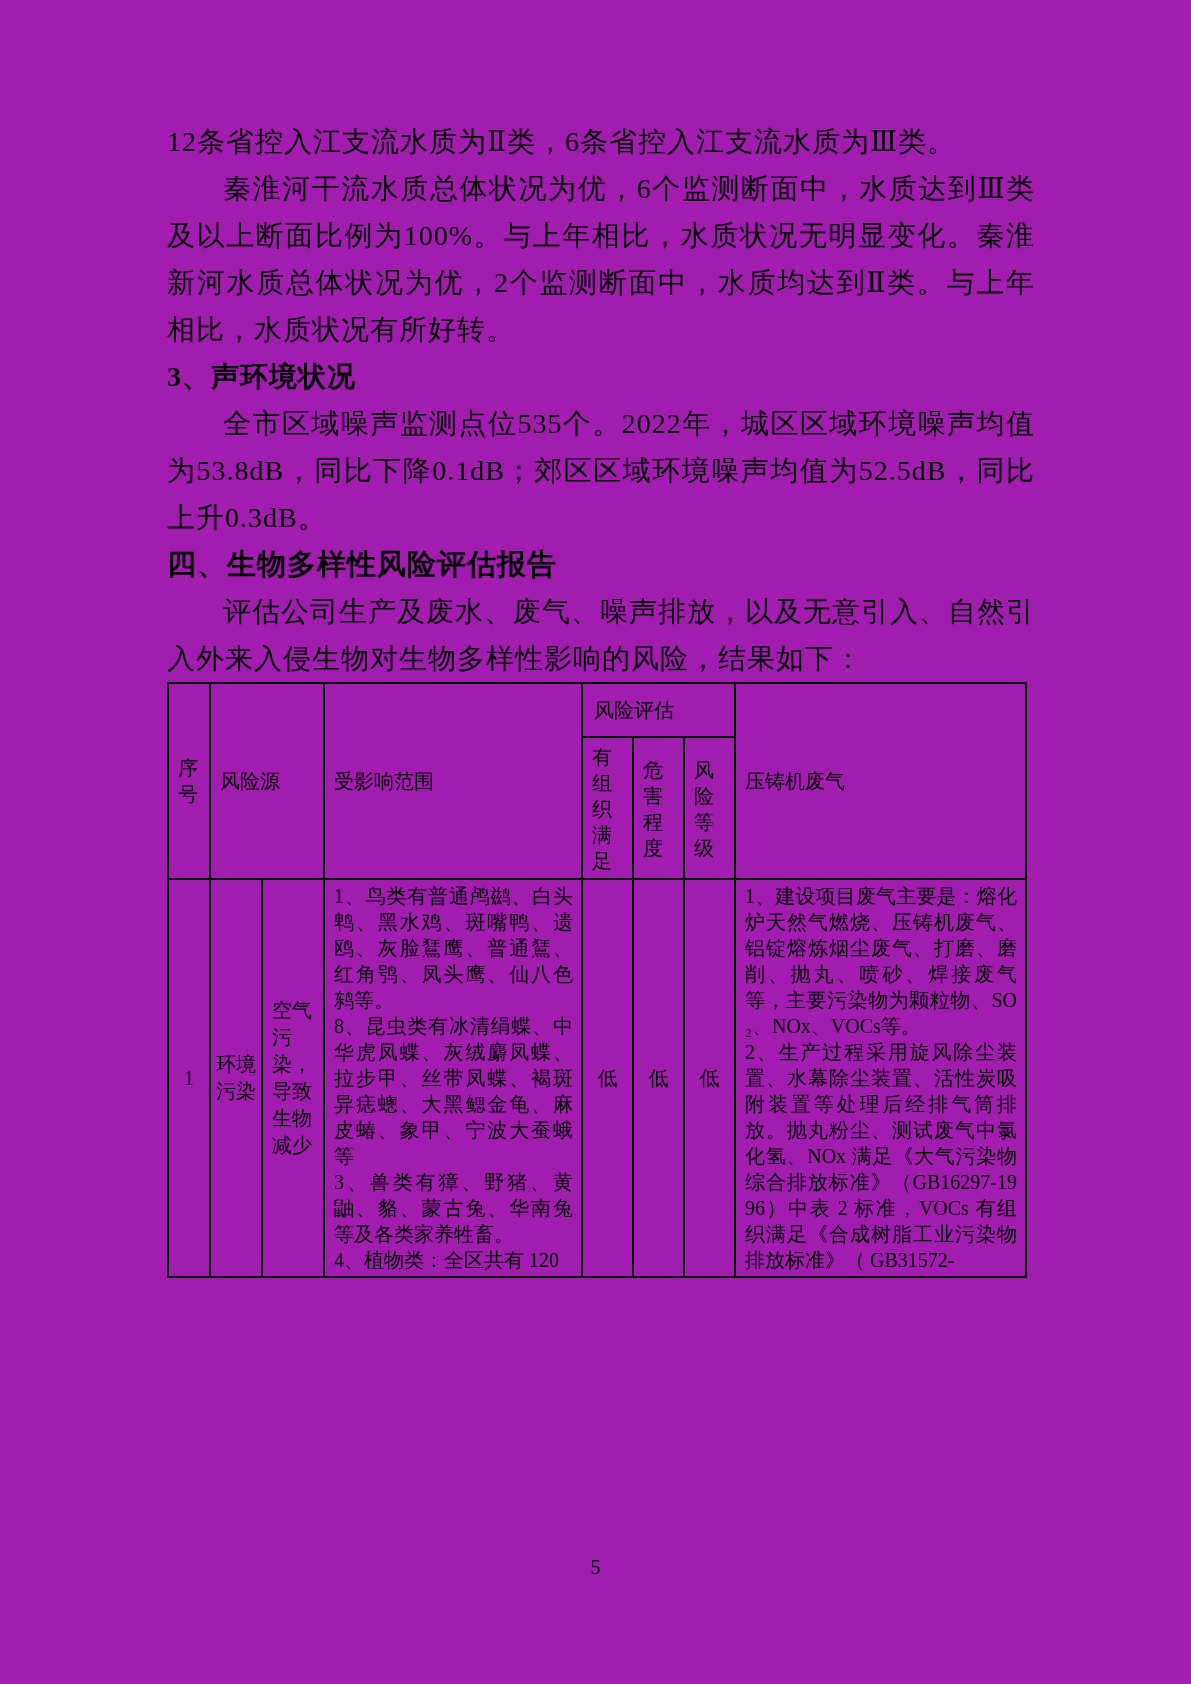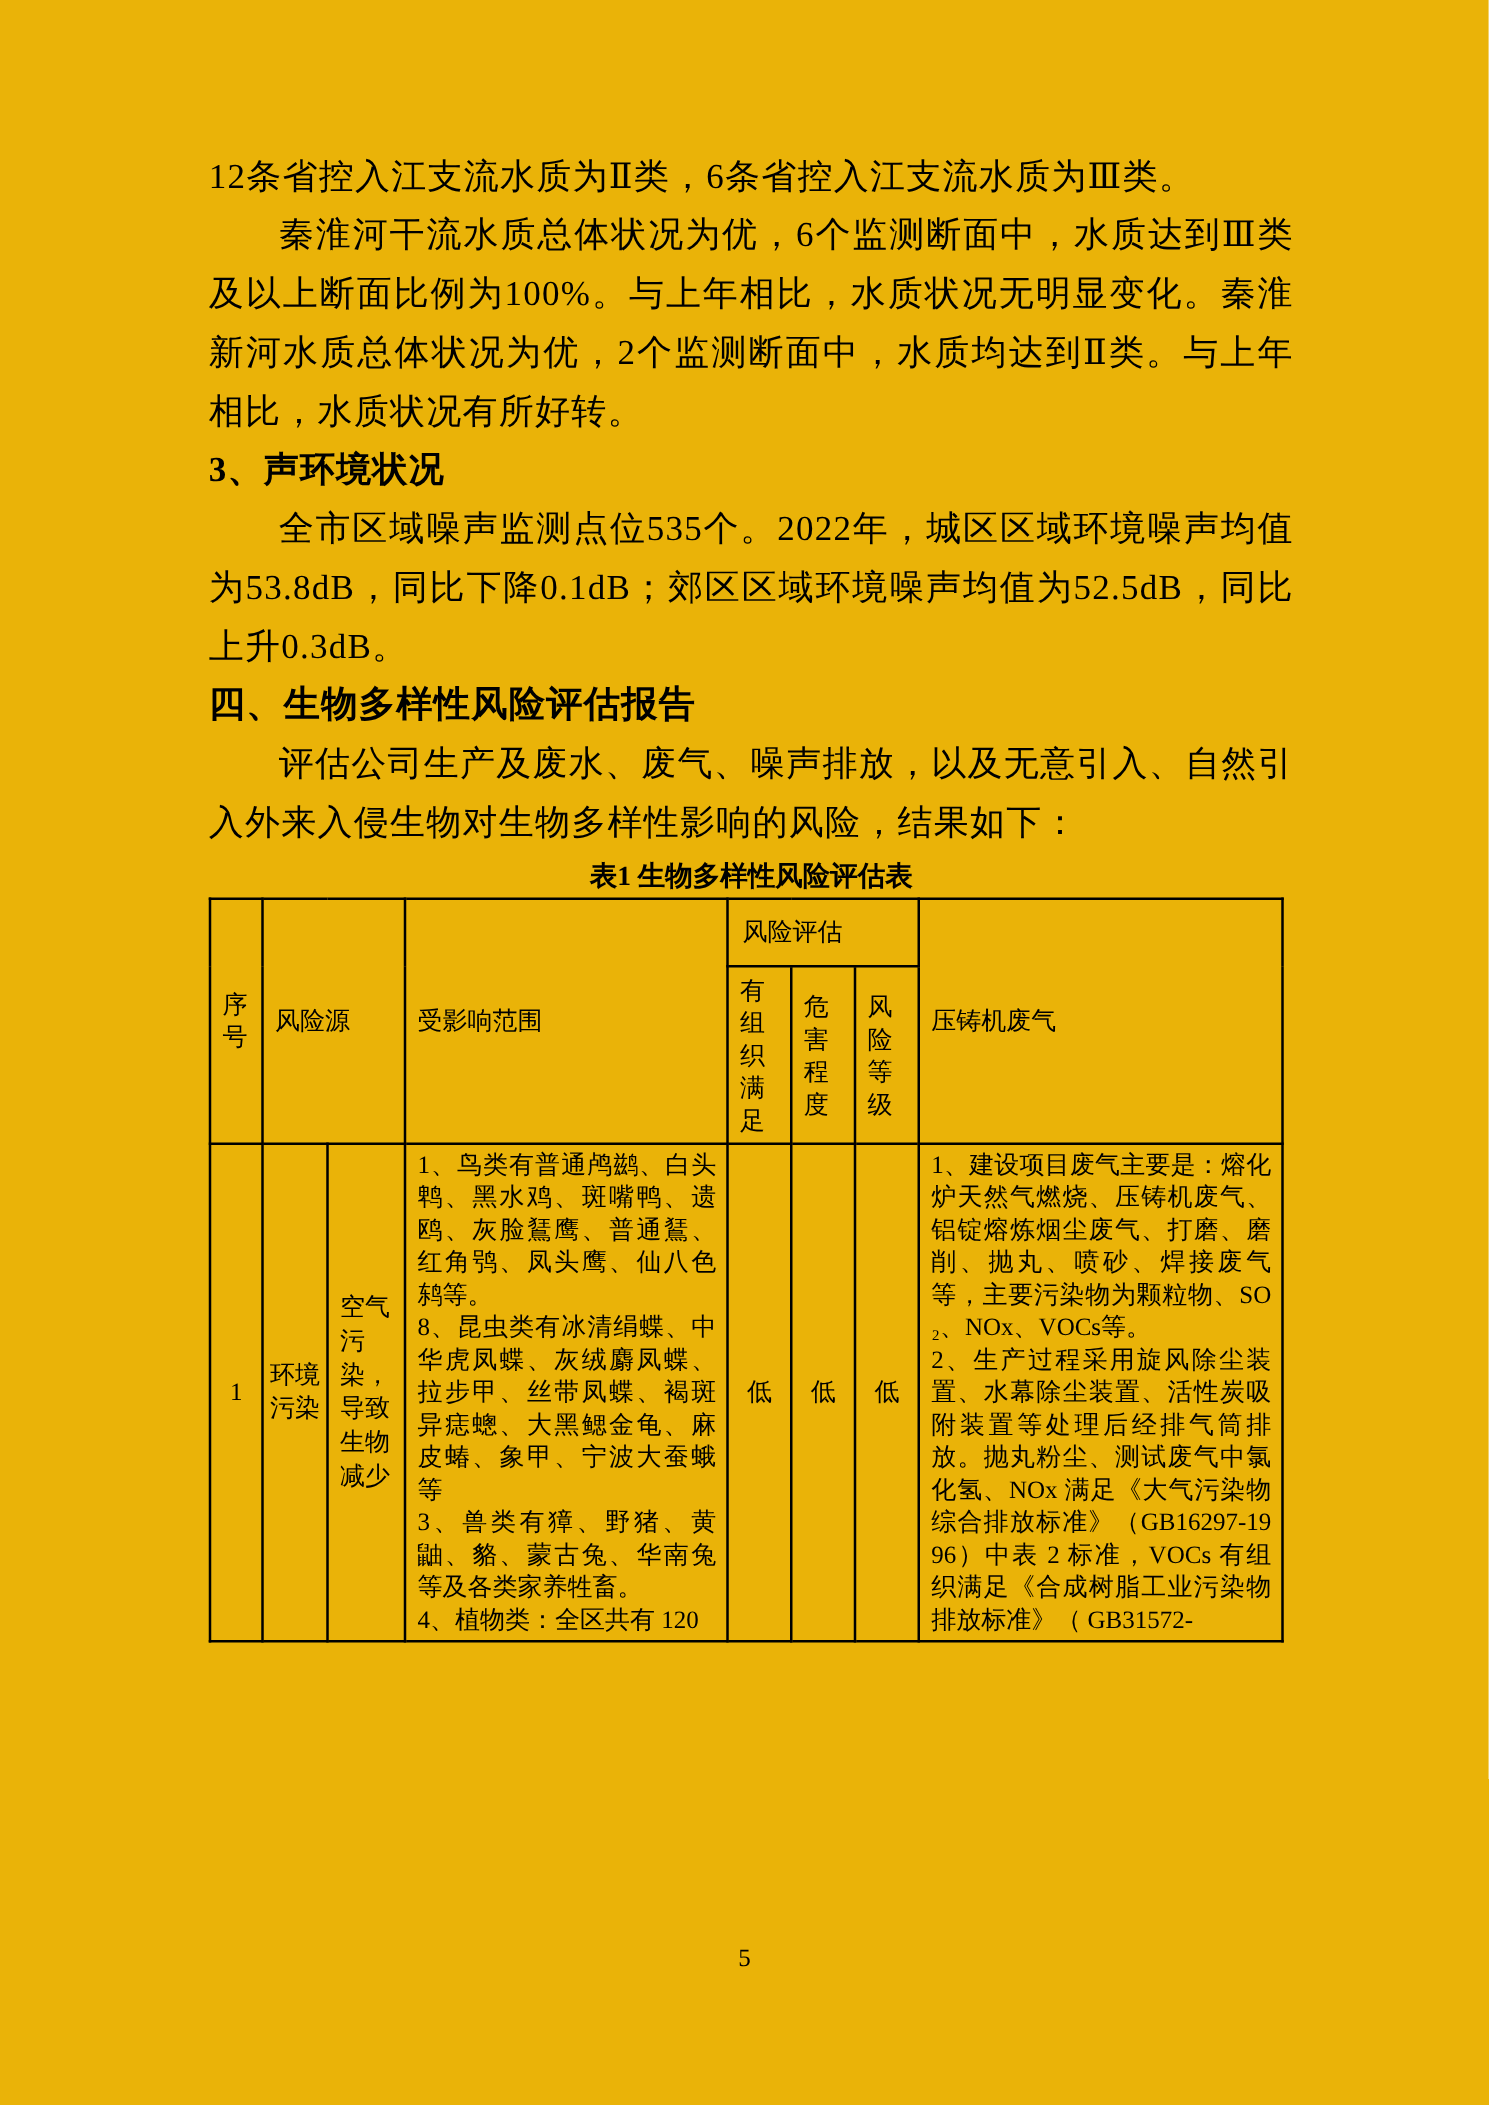--- a/index.html
+++ b/index.html
@@ -1,21 +1,21 @@
 <!DOCTYPE html>
 <html><head>
 <meta charset="utf-8">
 <style>
   * { margin: 0; padding: 0; box-sizing: border-box; }
   html, body { background: #ffffff; }
   .page {
     position: relative;
     width: 1191px;
     height: 1684px;
-    background: #eab308;
+    background: #a21caf;
     color: #000000;
     font-family: "Liberation Serif", "DejaVu Serif", serif;
     overflow: hidden;
     padding-left: 37px;
   }
   .content {
     position: absolute;
     left: 167px;
     top: 118px;
     width: 868px;
@@ -124,21 +124,20 @@
 
     <p class="body-text">12条省控入江支流水质为Ⅱ类，6条省控入江支流水质为Ⅲ类。</p>
     <p class="body-text indent">秦淮河干流水质总体状况为优，6个监测断面中，水质达到Ⅲ类及以上断面比例为100%。与上年相比，水质状况无明显变化。秦淮新河水质总体状况为优，2个监测断面中，水质均达到Ⅱ类。与上年相比，水质状况有所好转。</p>
 
     <div class="heading-3">3、声环境状况</div>
     <p class="body-text indent">全市区域噪声监测点位535个。2022年，城区区域环境噪声均值为53.8dB，同比下降0.1dB；郊区区域环境噪声均值为52.5dB，同比上升0.3dB。</p>
 
     <div class="heading-4">四、生物多样性风险评估报告</div>
     <p class="body-text indent">评估公司生产及废水、废气、噪声排放，以及无意引入、自然引入外来入侵生物对生物多样性影响的风险，结果如下：</p>
 
-    <div class="table-title">表1 生物多样性风险评估表</div>
 
     <table class="risk-table">
       <colgroup>
         <col style="width:42px">
         <col style="width:52px">
         <col style="width:62px">
         <col style="width:258px">
         <col style="width:51px">
         <col style="width:51px">
         <col style="width:51px">

